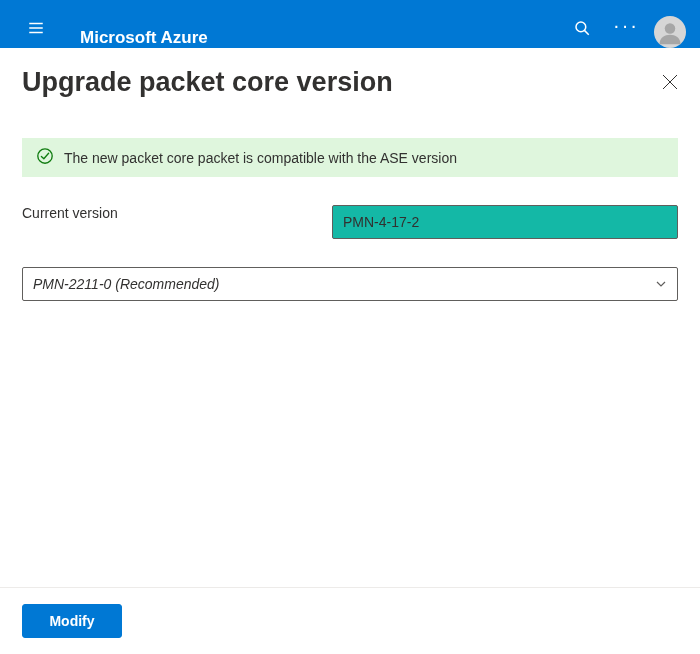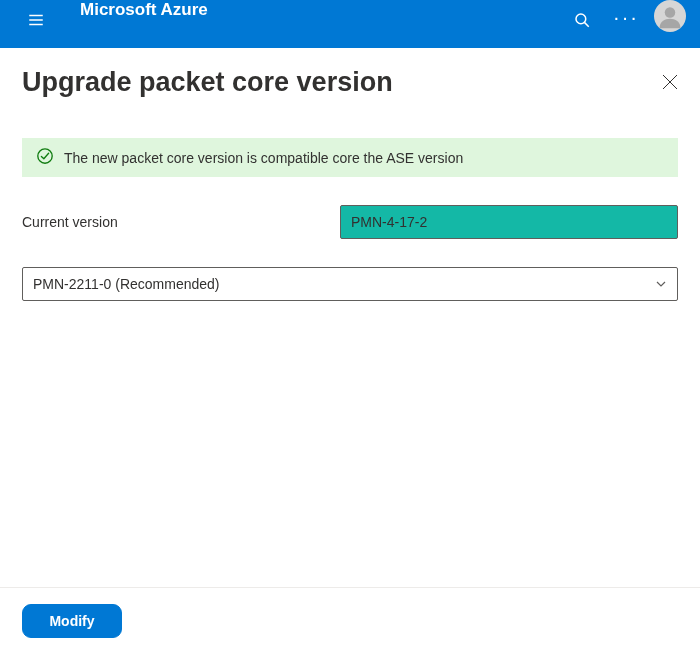--- a/index.html
+++ b/index.html
@@ -11,21 +11,21 @@
       color: #323130;
       display: flex;
       flex-direction: column;
       overflow: hidden;
     }
     
     .topbar {
       background: #0078d4;
       height: 48px;
       display: flex;
-      align-items: flex-start;
+      align-items: flex-end;
       padding: 0 8px 0 16px;
       color: #fff;
     }
     .hamburger {
       width: 40px;
       height: 40px;
       display: flex;
       align-items: center;
       justify-content: center;
       cursor: pointer;
@@ -96,23 +96,21 @@
       padding: 9px 14px;
       display: flex;
       align-items: center;
       gap: 10px;
       font-size: 14px;
       color: #323130;
     }
     .info-banner svg { width: 18px; height: 18px; flex-shrink: 0; }
     .form-row {
       display: flex;
-      align-items: center;
       margin-top: 28px;
-      gap: 8px;
     }
     .form-label {
       width: 310px;
       font-size: 14px;
       color: #323130;
     }
     .required-asterisk { color: #a4262c; margin-left: 2px; }
     .text-input, .select-input {
       flex: 1 1 auto;
       height: 34px;
@@ -132,37 +130,37 @@
     }
     .select-input {
       width: 100%;
       text-align: left;
       cursor: pointer;
       display: flex;
       align-items: center;
       justify-content: space-between;
       background: #fff;
     }
-    .select-input span:first-child { flex: 1; }
+    .select-input span:first-child { flex: 1; font-style: italic; }
     .chevron { display: inline-flex; align-items: center; }
     .chevron svg { width: 12px; height: 12px; }
     
     .footer {
       border-top: 1px solid #edebe9;
       padding: 16px 22px;
       display: flex;
       gap: 10px;
     }
     .btn {
       height: 34px;
       min-width: 100px;
       padding: 8px 18px;
       font-size: 14px;
       font-family: inherit;
-      border-radius: 9px;
+      border-radius: 3px;
       cursor: pointer;
       font-weight: 600;
     }
     .btn-primary {
       background: #0078d4;
       color: #fff;
       border: 1px solid #0078d4;
     }
     .btn-secondary {
       background: #fff;
@@ -212,21 +210,21 @@
 </div>
 
 <div class="content">
   <div class="info-banner">
     <span>
       <svg viewBox="0 0 20 20" fill="none" stroke="#107c10" stroke-width="1.5">
         <circle cx="10" cy="10" r="8"></circle>
         <path d="M6 10.5 L8.7 13 L14 7" stroke-linecap="round" stroke-linejoin="round"></path>
       </svg>
     </span>
-    <span>The new packet core version is compatible core the ASE version</span>
+    <span>The new packet core packet is compatible with the ASE version</span>
   </div>
 
   <div class="form-row">
     <div class="form-label">Current version</div>
     <input class="text-input" type="text" readonly="" value="PMN-4-17-2" style="">
   </div>
 
   <div class="form-row">
     <div class="select-wrapper">
       <button type="button" class="select-input">

